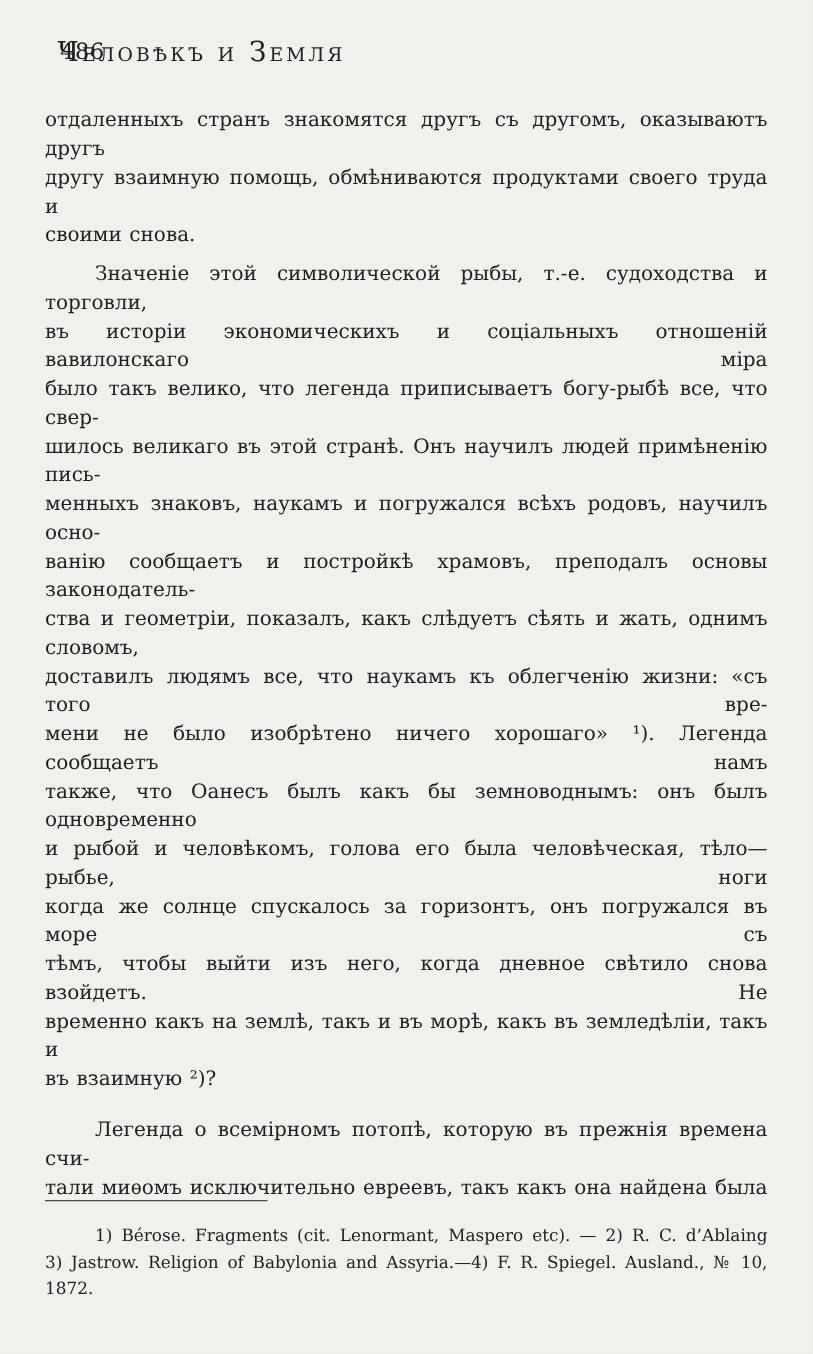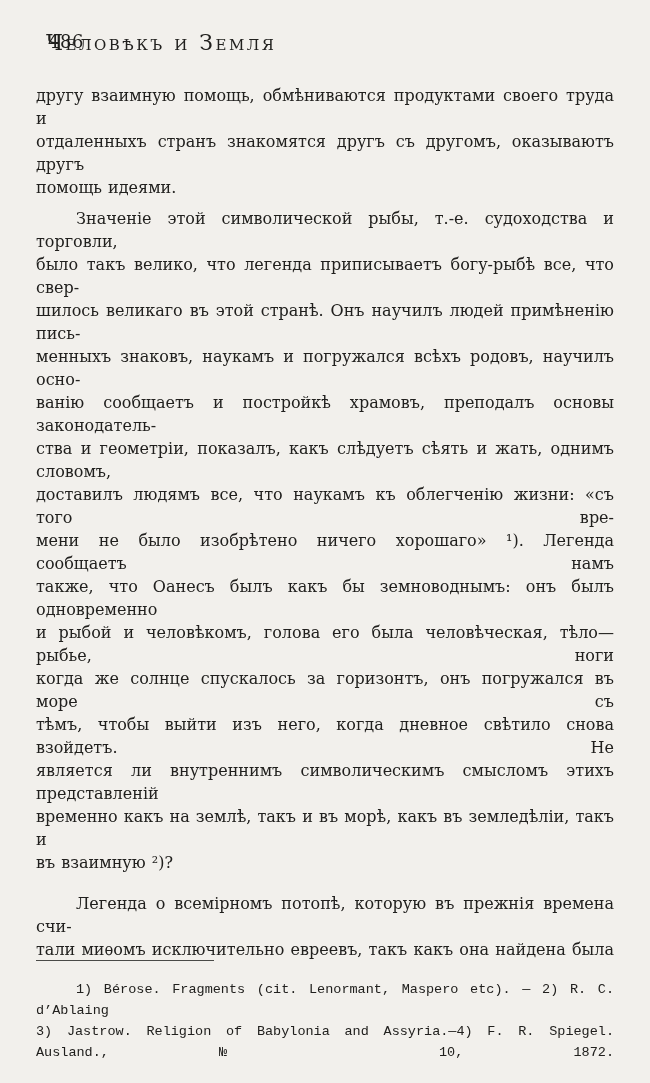--- a/index.html
+++ b/index.html
@@ -70,54 +70,53 @@
     left: 36px;
     top: 979px;
     width: 578px;
   }
   .fn-line {
     font-size: 13.5px;
     line-height: 21px;
     text-align: justify;
     text-align-last: justify;
     word-spacing: 0.5px;
-    font-family: Liberation Mono, monospace;
   }
   .fn-line.first { text-indent: 40px; }
 </style>
 </head>
 <body>
 
 <div class="page">
 
   <header class="running-head">
     <span class="page-number">486</span>
     <span class="running-title">Человѣкъ и Земля</span>
   </header>
 
   <main class="text-block">
       <div class="para">
+        <div class="line">отдаленныхъ странъ знакомятся другъ съ другомъ, оказываютъ другъ</div>
         <div class="line">другу взаимную помощь, обмѣниваются продуктами своего труда и</div>
-        <div class="line">отдаленныхъ странъ знакомятся другъ съ другомъ, оказываютъ другъ</div>
-        <div class="line last-free">помощь идеями.</div>
+        <div class="line last-free">своими снова.</div>
       </div>
       <div class="para indent">
         <div class="line">Значеніе этой символической рыбы, т.-е. судоходства и торговли,</div>
+        <div class="line">въ исторіи экономическихъ и соціальныхъ отношеній вавилонскаго міра</div>
         <div class="line">было такъ велико, что легенда приписываетъ богу-рыбѣ все, что свер-</div>
         <div class="line">шилось великаго въ этой странѣ. Онъ научилъ людей примѣненію пись-</div>
         <div class="line">менныхъ знаковъ, наукамъ и погружался всѣхъ родовъ, научилъ осно-</div>
         <div class="line">ванію сообщаетъ и постройкѣ храмовъ, преподалъ основы законодатель-</div>
         <div class="line">ства и геометріи, показалъ, какъ слѣдуетъ сѣять и жать, однимъ словомъ,</div>
         <div class="line">доставилъ людямъ все, что наукамъ къ облегченію жизни: «съ того вре-</div>
         <div class="line">мени не было изобрѣтено ничего хорошаго» ¹). Легенда сообщаетъ намъ</div>
         <div class="line">также, что Оанесъ былъ какъ бы земноводнымъ: онъ былъ одновременно</div>
         <div class="line">и рыбой и человѣкомъ, голова его была человѣческая, тѣло—рыбье, ноги</div>
         <div class="line">когда же солнце спускалось за горизонтъ, онъ погружался въ море съ</div>
         <div class="line">тѣмъ, чтобы выйти изъ него, когда дневное свѣтило снова взойдетъ. Не</div>
-        <div class="line">является ли внутреннимъ символическимъ смысломъ этихъ представленій</div>
         <div class="line">временно какъ на землѣ, такъ и въ морѣ, какъ въ земледѣліи, такъ и</div>
         <div class="line last-free">въ взаимную ²)?</div>
       </div>
       <div class="para indent gap-before">
         <div class="line">Легенда о всемірномъ потопѣ, которую въ прежнія времена счи-</div>
         <div class="line">тали миѳомъ исключительно евреевъ, такъ какъ она найдена была</div>
       </div>
     </main>
 
   <div class="footnote-rule"></div>

